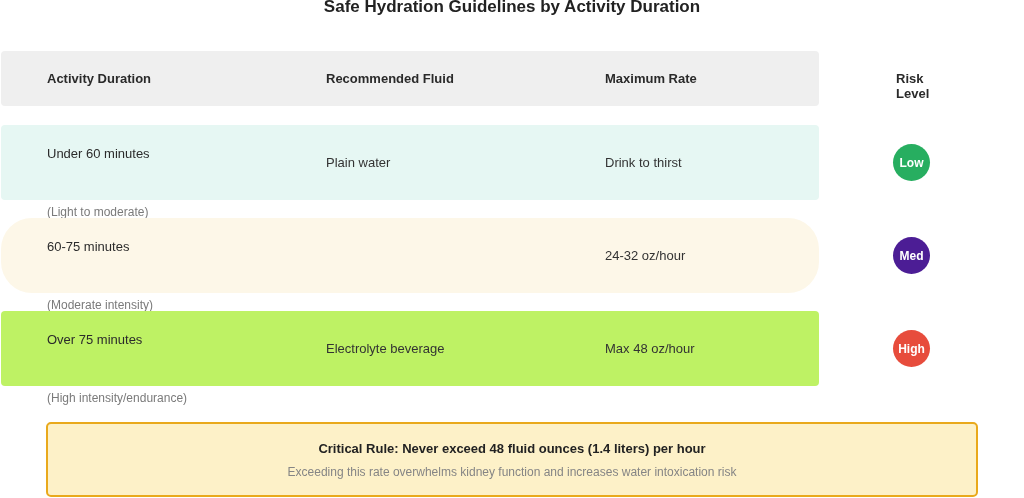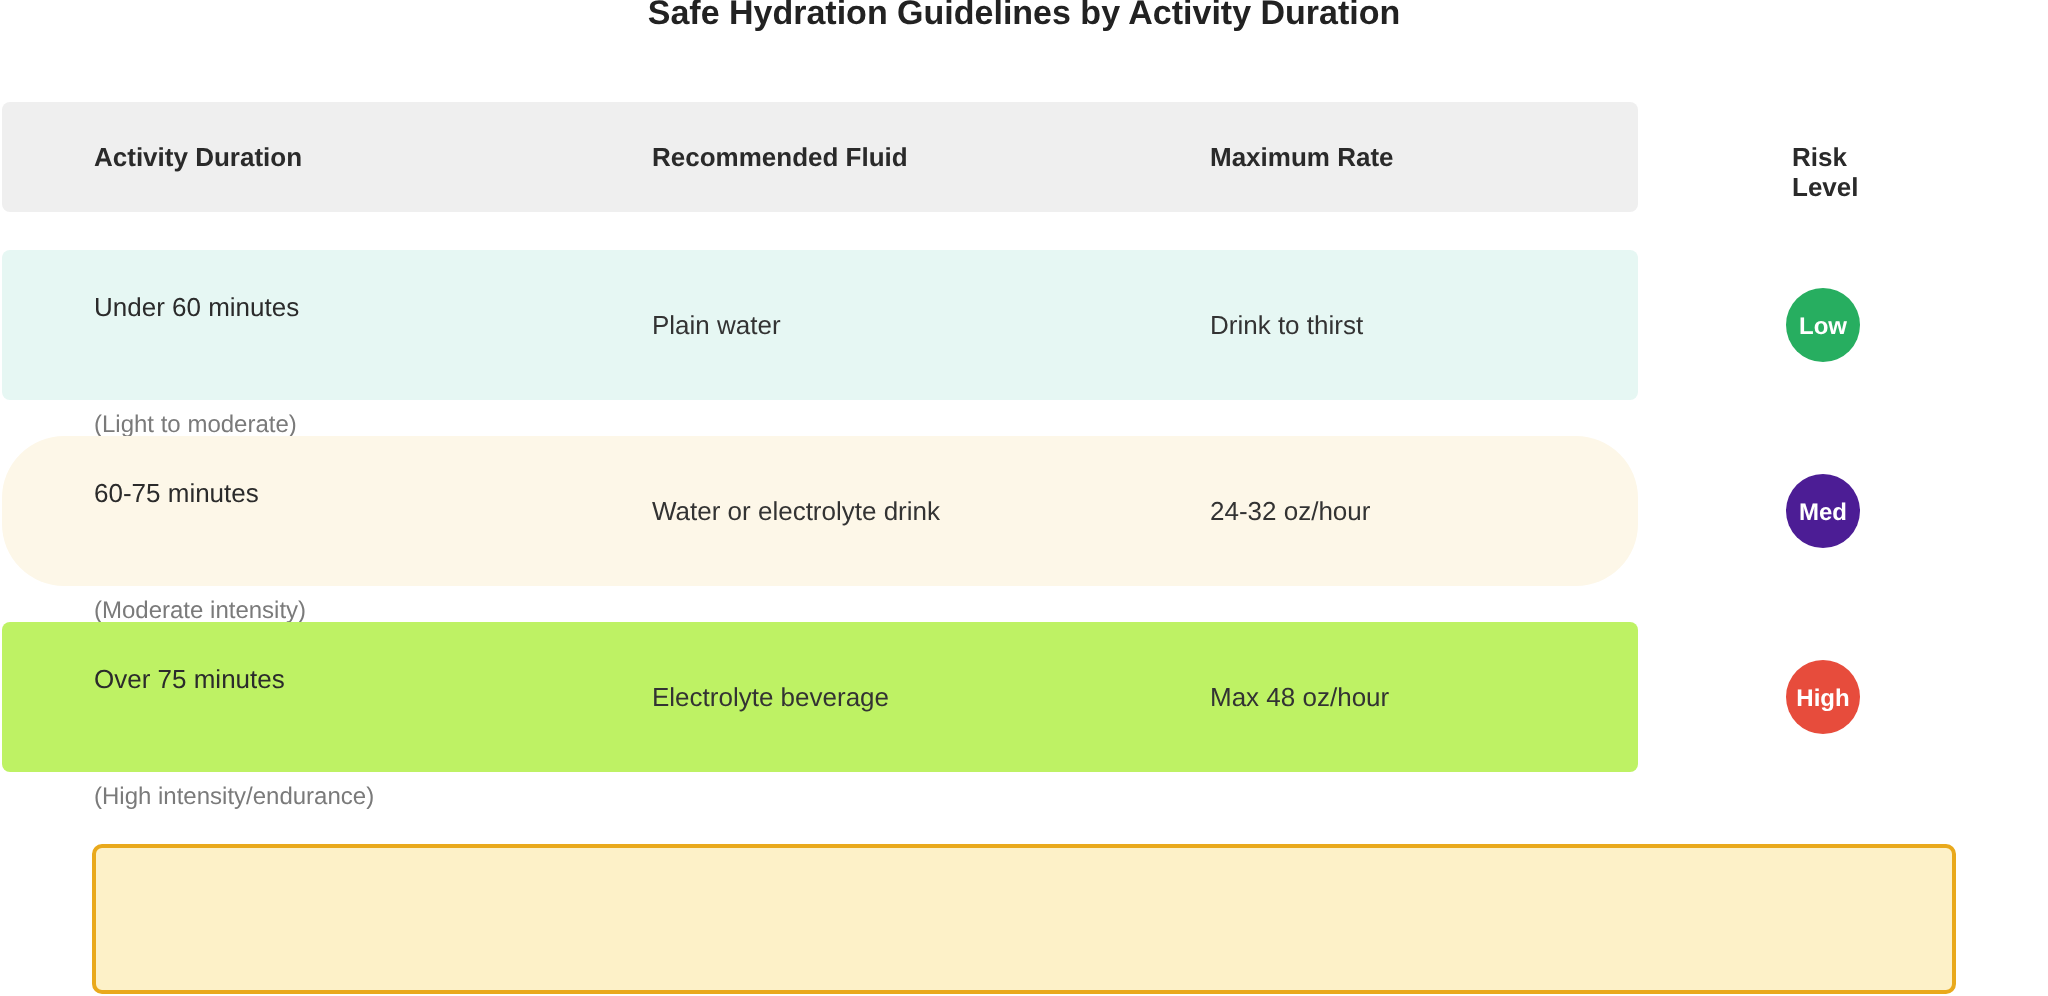--- a/index.html
+++ b/index.html
@@ -42,27 +42,28 @@
   <div class="dur-main">Under 60 minutes</div>
   <div class="dur-sub">(Light to moderate)</div>
   <div class="cell c2 mid">Plain water</div>
   <div class="cell c3 mid">Drink to thirst</div>
   <div class="badge" style="background:#27ae60">Low</div>
 </div>
 
 <div class="row data-row row-med">
   <div class="dur-main">60-75 minutes</div>
   <div class="dur-sub">(Moderate intensity)</div>
-  <div class="cell c2 mid">Water or electrolyte drink</div>
   <div class="cell c3 mid">24-32 oz/hour</div>
   <div class="badge" style="background:#4c1d95">Med</div>
 </div>
 
 <div class="row data-row row-high">
   <div class="dur-main">Over 75 minutes</div>
   <div class="dur-sub">(High intensity/endurance)</div>
   <div class="cell c2 mid">Electrolyte beverage</div>
   <div class="cell c3 mid">Max 48 oz/hour</div>
   <div class="badge" style="background:#e74c3c">High</div>
 </div>
 
 <div class="callout">
+  <div class="callout-title">Critical Rule: Never exceed 48 fluid ounces (1.4 liters) per hour</div>
+  <div class="callout-sub">Exceeding this rate overwhelms kidney function and increases water intoxication risk</div>
 </div>
 
 </body></html>

